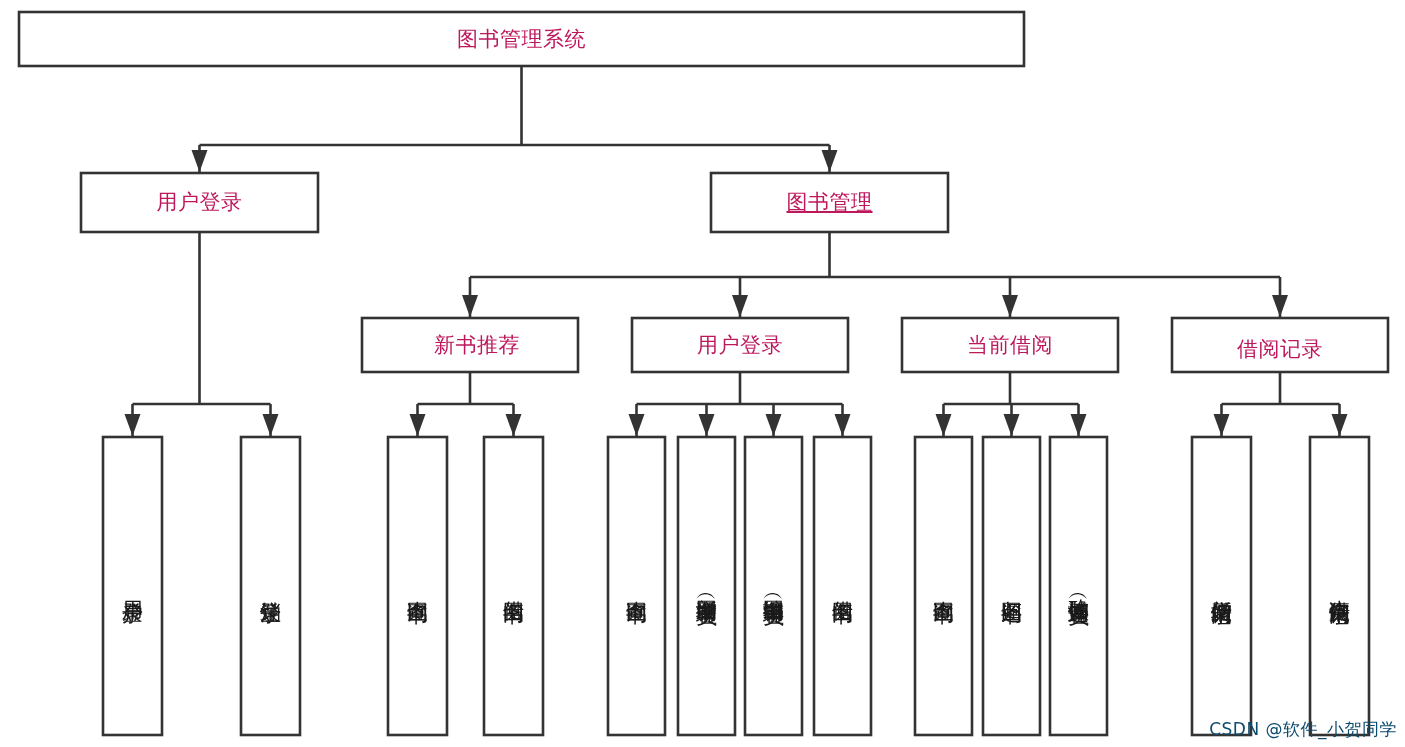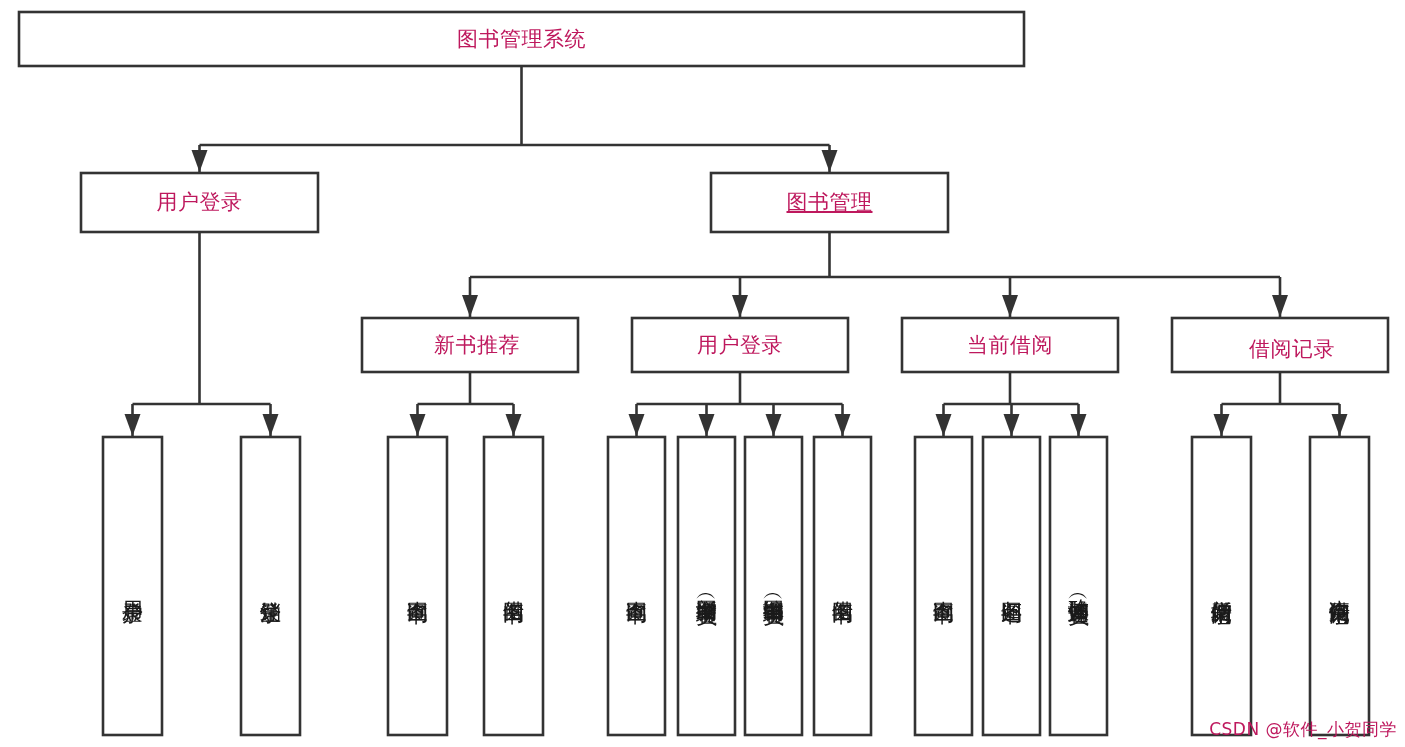--- a/index.html
+++ b/index.html
@@ -64,21 +64,21 @@
     text-orientation: upright;
     line-height: 1.05;
     white-space: nowrap;
     pointer-events: none;
   }
   .watermark {
     position: absolute;
     right: 8px;
     bottom: 6px;
     font-size: 17px;
-    color: #be185d;
+    color: #0c4a6e;
     letter-spacing: 0.5px;
     white-space: nowrap;
     pointer-events: none;
   }
 </style>
 </head>
 <body>
 
 <div id="diagram-root">
 
@@ -161,21 +161,21 @@
       </g>
   </svg>
 
   <div id="labels">
       <div class="node-label-h" style="left: 19px; top: 12px; width: 1005px; height: 54px;">图书管理系统</div>
       <div class="node-label-h" style="left: 81px; top: 173px; width: 237px; height: 59px;">用户登录</div>
       <div class="node-label-h" style="left: 711px; top: 173px; width: 237px; height: 59px; text-decoration: underline;">图书管理</div>
       <div class="node-label-h" style="left: 362px; top: 318px; width: 216px; height: 54px; padding-left: 7px;">新书推荐</div>
       <div class="node-label-h" style="left: 632px; top: 318px; width: 216px; height: 54px;">用户登录</div>
       <div class="node-label-h" style="left: 902px; top: 318px; width: 216px; height: 54px;">当前借阅</div>
-      <div class="node-label-h" style="left: 1172px; top: 318px; width: 216px; height: 63px; padding-left: 12px;">借阅记录</div>
+      <div class="node-label-h" style="left: 1172px; top: 318px; width: 216px; height: 63px;">借阅记录</div>
       <div class="node-label-v" style="left: 103px; top: 437px; width: 59px; height: 298px;">用户登录</div>
       <div class="node-label-v" style="left: 241px; top: 437px; width: 59px; height: 298px;">注销登录</div>
       <div class="node-label-v" style="left: 388px; top: 437px; width: 59px; height: 298px;">查询图书</div>
       <div class="node-label-v" style="left: 484px; top: 437px; width: 59px; height: 298px;">借阅图书</div>
       <div class="node-label-v" style="left: 608px; top: 437px; width: 57px; height: 298px;">查询图书</div>
       <div class="node-label-v" style="left: 678px; top: 437px; width: 57px; height: 298px;">新增图书（管理员）</div>
       <div class="node-label-v" style="left: 745px; top: 437px; width: 57px; height: 298px;">编辑图书（管理员）</div>
       <div class="node-label-v" style="left: 814px; top: 437px; width: 57px; height: 298px;">借阅图书</div>
       <div class="node-label-v" style="left: 915px; top: 437px; width: 57px; height: 298px;">查询图书</div>
       <div class="node-label-v" style="left: 983px; top: 437px; width: 57px; height: 298px;">归还图书</div>

